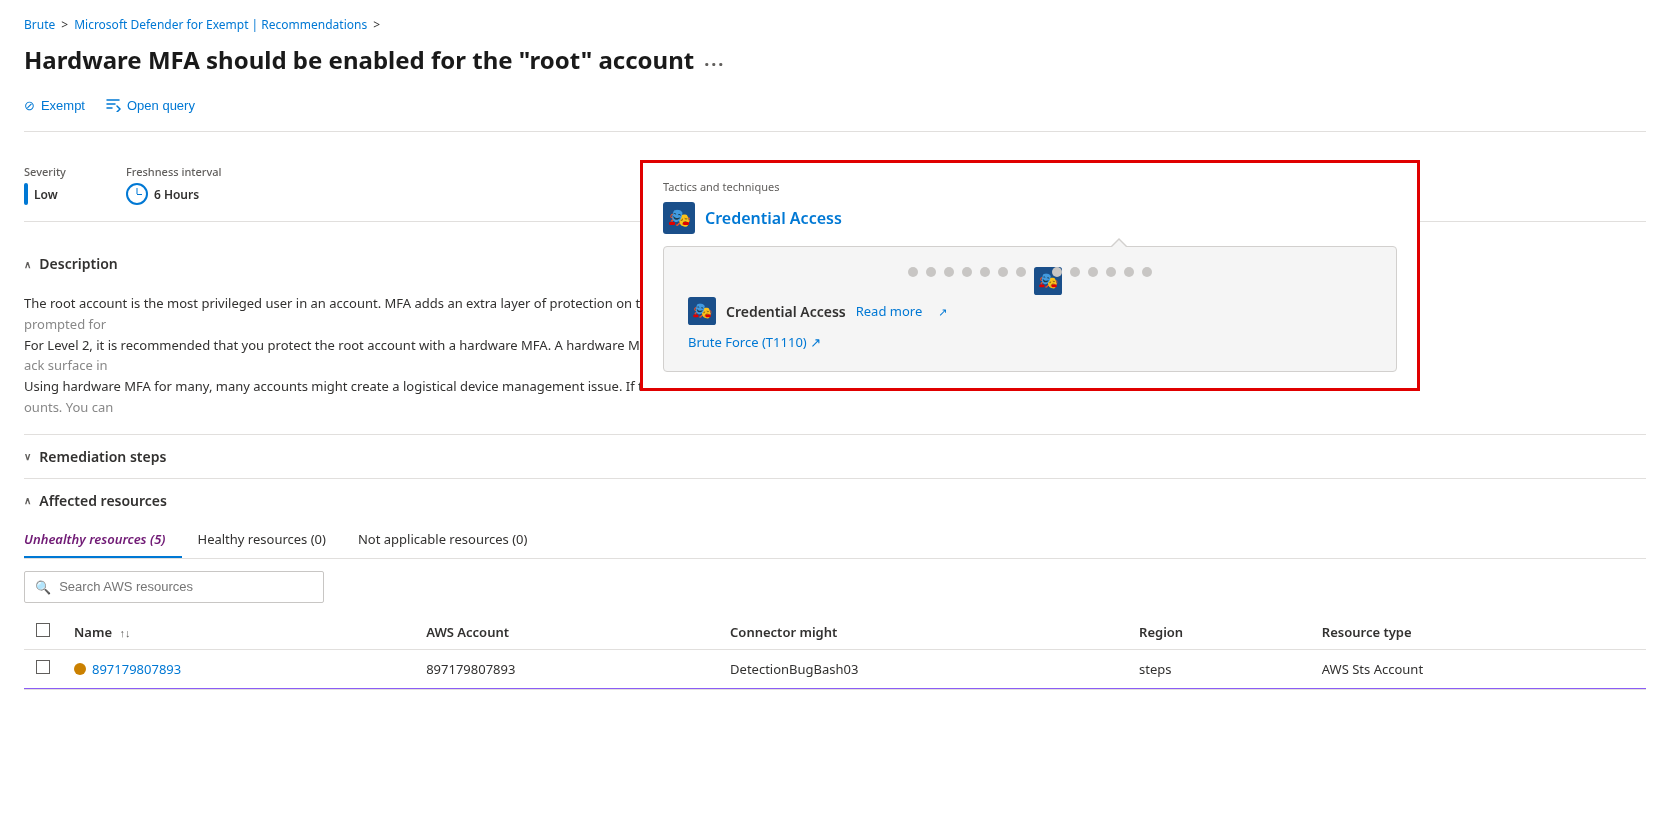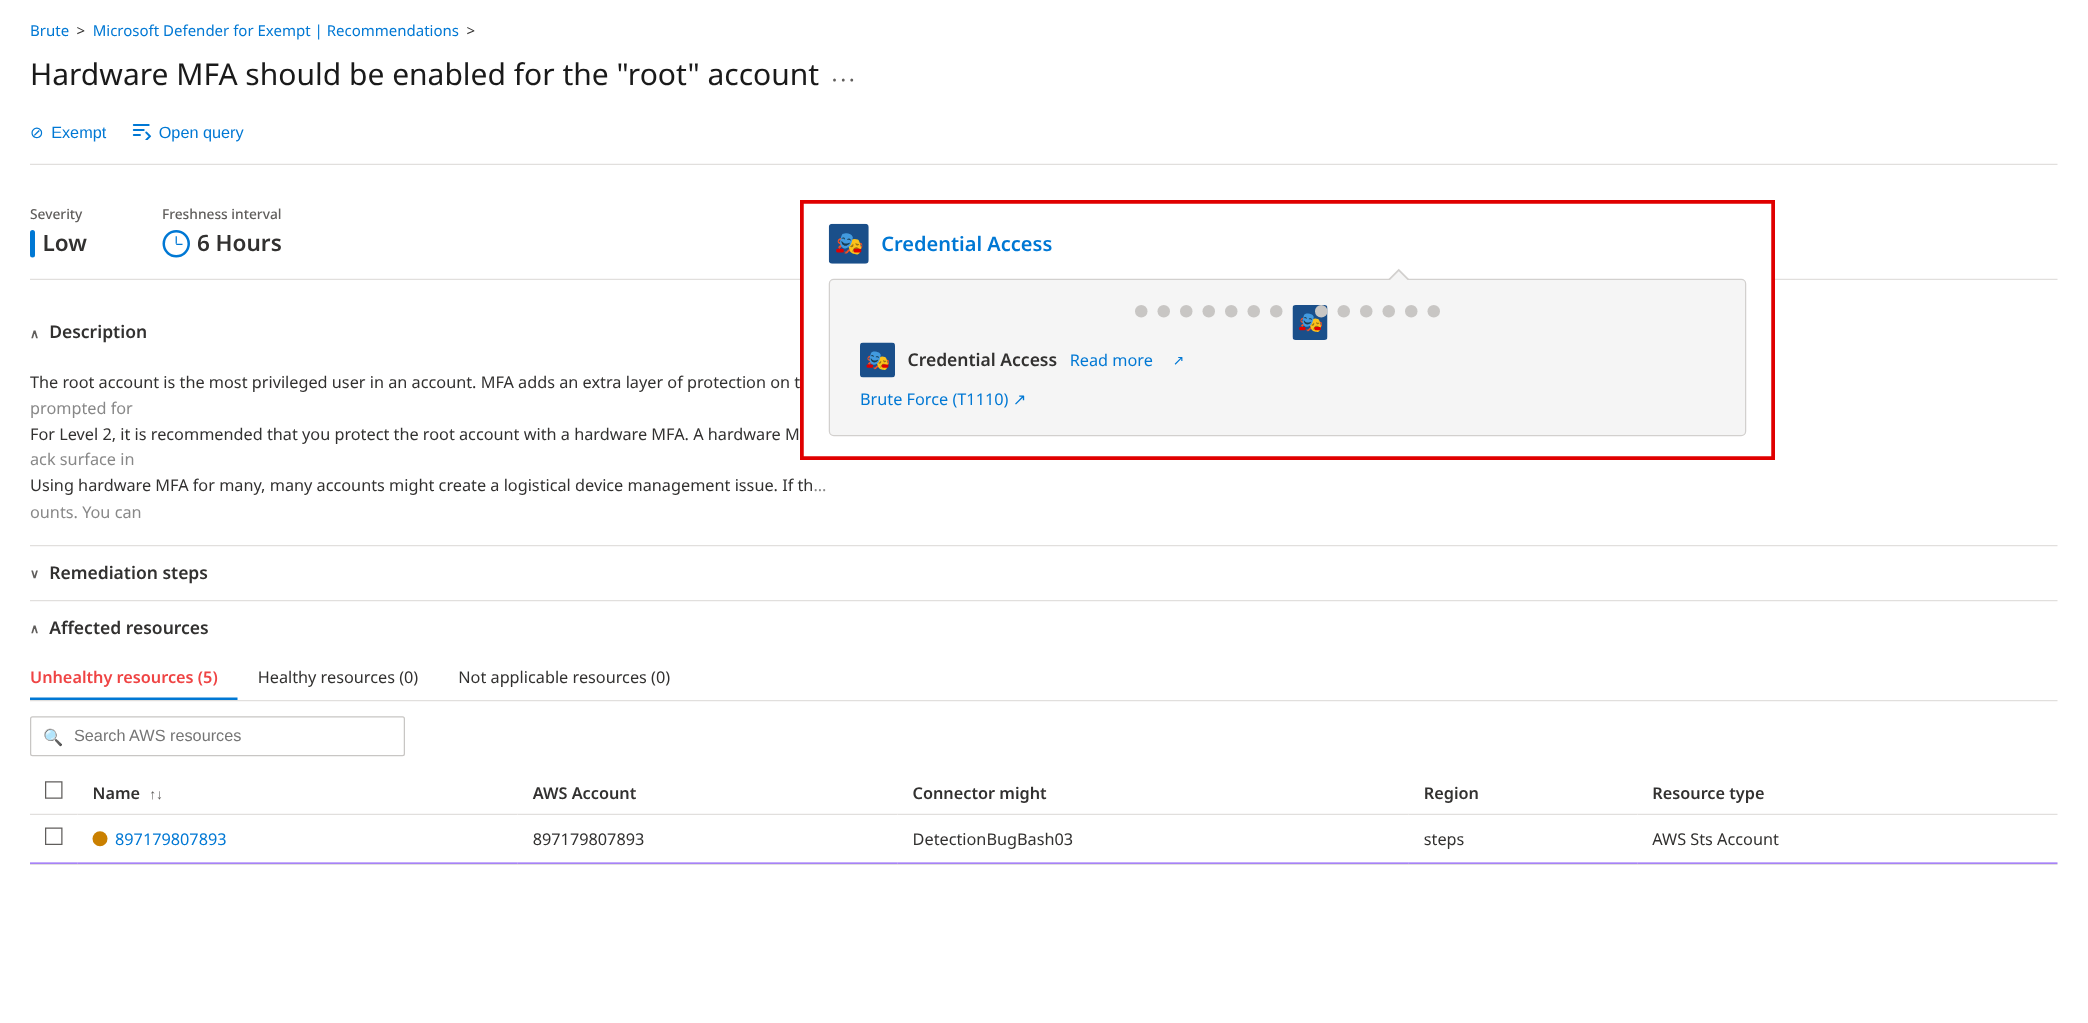--- a/index.html
+++ b/index.html
@@ -23,21 +23,21 @@
       font-size: 12px;
       color: #0078d4;
       margin-bottom: 10px;
     }
     .breadcrumb span { color: #323130; }
     .breadcrumb a { color: #0078d4; text-decoration: none; }
 
     
     .page-title {
       font-size: 24px;
-      font-weight: 400;
+      font-weight: 700;
       color: #1a1a1a;
       margin-bottom: 16px;
       display: flex;
       align-items: flex-end;
       gap: 10px;
     }
     .ellipsis-btn {
       font-size: 18px;
       color: #605e5c;
       cursor: pointer;
@@ -75,21 +75,21 @@
     }
     .info-item label {
       font-size: 11px;
       color: #605e5c;
       font-weight: 500;
       display: block;
       margin-bottom: 4px;
       text-transform: none;
     }
     .info-item .value {
-      font-size: 18px;
+      font-size: 12px;
       font-weight: 600;
       color: #323130;
       display: flex;
       align-items: center;
       gap: 6px;
     }
     .severity-bar {
       width: 4px;
       height: 22px;
       background: #0078d4;
@@ -278,23 +278,24 @@
     }
     .tab {
       padding: 8px 16px 8px 0;
       font-size: 13px;
       cursor: pointer;
       color: #323130;
       border-bottom: 2px solid transparent;
       margin-right: 16px;
     }
     .tab.active {
-      color: #ef4444;
+      color: #701a75;
       border-bottom: 2px solid #0078d4;
       font-weight: 600;
+      font-style: italic;
     }
     .search-box {
       display: flex;
       align-items: center;
       border: 1px solid #c8c6c4;
       border-radius: 2px;
       padding: 6px 10px;
       gap: 8px;
       width: 300px;
       margin-bottom: 12px;
@@ -395,20 +396,21 @@
     <div class="info-item">
       <label>Freshness interval</label>
       <div class="value">
         <div class="clock-icon"></div>
         <span>6 Hours</span>
       </div>
     </div>
   </div>
 
   <div class="tactics-panel">
+    <div class="tactics-label">Tactics and techniques</div>
     <div class="tactics-title">
 
       <svg class="mask-icon" viewBox="0 0 32 32" fill="none">
         <rect width="32" height="32" rx="3" fill="#1a4f8a"></rect>
         <text x="6" y="22" font-size="18" fill="#fff">🎭</text>
         <rect x="6" y="20" width="6" height="3" rx="1" fill="#e00000"></rect>
         <rect x="20" y="20" width="6" height="3" rx="1" fill="#e00000"></rect>
       </svg>
       <span style="color:#0078d4; cursor:pointer;">Credential Access</span>
     </div>

